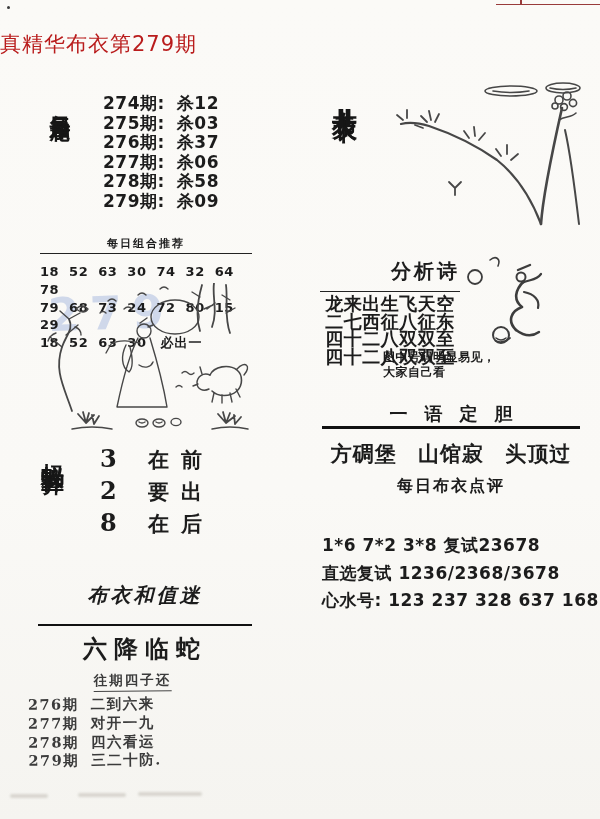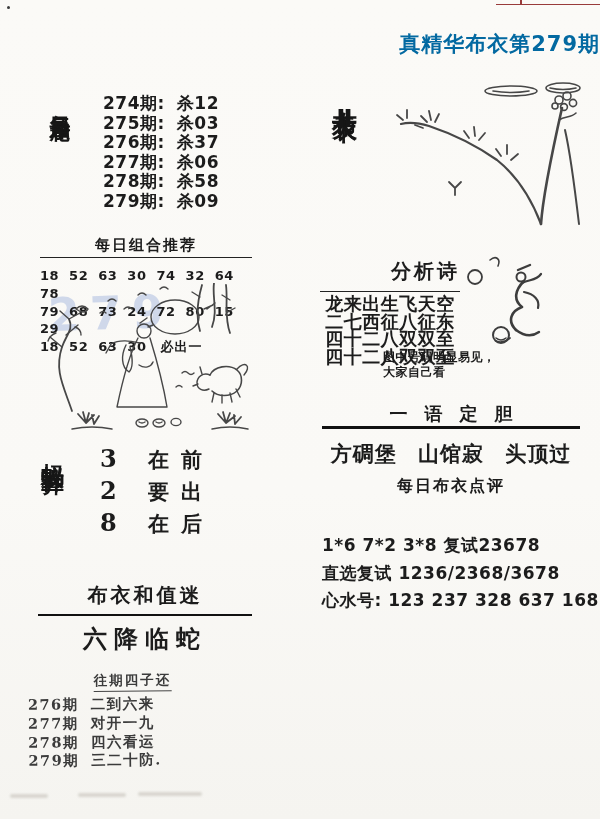--- a/index.html
+++ b/index.html
@@ -6,50 +6,50 @@
   body{
     width:600px;height:819px;position:relative;overflow:hidden;
     background:#f6f5f2;
     font-family:"DejaVu Sans","Liberation Sans",sans-serif;
     color:#1c1c1c;
   }
   .page{position:absolute;inset:0;background:linear-gradient(180deg,#fbfaf7 0%,#faf9f6 60%,#f5f4f0 100%);}
   .abs{position:absolute;}
 
   
-  .title{top:30px;left:0;width:600px;text-align:right;font-size:21px;font-weight:700;letter-spacing:1px;color:#0369a1;}
+  .title{top:30px;left:0;width:600px;text-align:left;font-size:21px;font-weight:400;letter-spacing:1px;color:#b91c1c;}
 
   
   .vlabel{writing-mode:vertical-rl;text-orientation:upright;font-weight:700;color:#161616;}
   .kill-label{left:46px;top:98px;height:132px;font-size:21px;letter-spacing:2px;}
   .ant-label{left:38px;top:444px;height:110px;font-size:23px;letter-spacing:3px;}
   .right-title{left:328px;top:92px;height:150px;font-size:25px;letter-spacing:3px;}
 
   
   .kill-list{left:103px;top:94px;font-size:17px;font-weight:700;line-height:19.6px;letter-spacing:0.5px;}
   .kill-row span.kr-kill{margin-left:12px;}
 
   
   .combo{left:40px;top:236px;width:212px;}
-  .combo-heading{font-size:15px;font-weight:700;text-align:center;letter-spacing:2px;
+  .combo-heading{font-size:11px;font-weight:700;text-align:center;letter-spacing:2px;
     border-bottom:1.5px solid #222;padding-bottom:2px;}
   .combo-rows{margin-top:9px;font-size:13px;font-weight:700;line-height:17.8px;letter-spacing:0.5px;word-spacing:5px;}
   .combo-row3{display:flex;}
   .combo-note{margin-left:14px;letter-spacing:1px;}
 
   
   .ant-items{left:100px;top:444px;}
   .ant-item{display:flex;align-items:baseline;height:32px;}
   .ant-digit{font-size:24px;font-weight:600;width:34px;font-family:"DejaVu Serif","Liberation Serif",serif;}
   .ant-text{font-size:21px;font-weight:600;letter-spacing:12px;margin-left:14px;font-family:"DejaVu Serif","Liberation Serif",serif;}
 
   
   .hezhi{left:38px;top:582px;width:214px;text-align:center;}
-  .hezhi-heading{font-size:20px;font-weight:600;letter-spacing:3px;padding-bottom:5px;
-    border-bottom:2.5px solid #111;font-family:"DejaVu Serif","Liberation Serif",serif;}
+  .hezhi-heading{font-size:20px;font-weight:600;letter-spacing:3px;padding-bottom:15px;
+    border-bottom:2.5px solid #111;font-family:"DejaVu Serif","Liberation Serif",serif;font-style:italic;}
   .hezhi-value{margin-top:7px;font-size:24px;font-weight:600;letter-spacing:7px;font-family:"DejaVu Serif","Liberation Serif",serif;}
 
   
   .past{left:28px;top:670px;color:#3b3b3b;transform:rotate(-0.6deg);
     font-family:"DejaVu Serif","Liberation Serif",serif;}
   .past-heading{margin-left:66px;font-size:13.5px;font-weight:700;letter-spacing:2px;
     border-bottom:1.2px solid #444;display:inline-block;padding-bottom:1px;}
   .past-entries{margin-top:3px;font-size:14.5px;font-weight:600;line-height:18.8px;letter-spacing:1.5px;}
   .past-row span.pr-text{margin-left:12px;}
 

